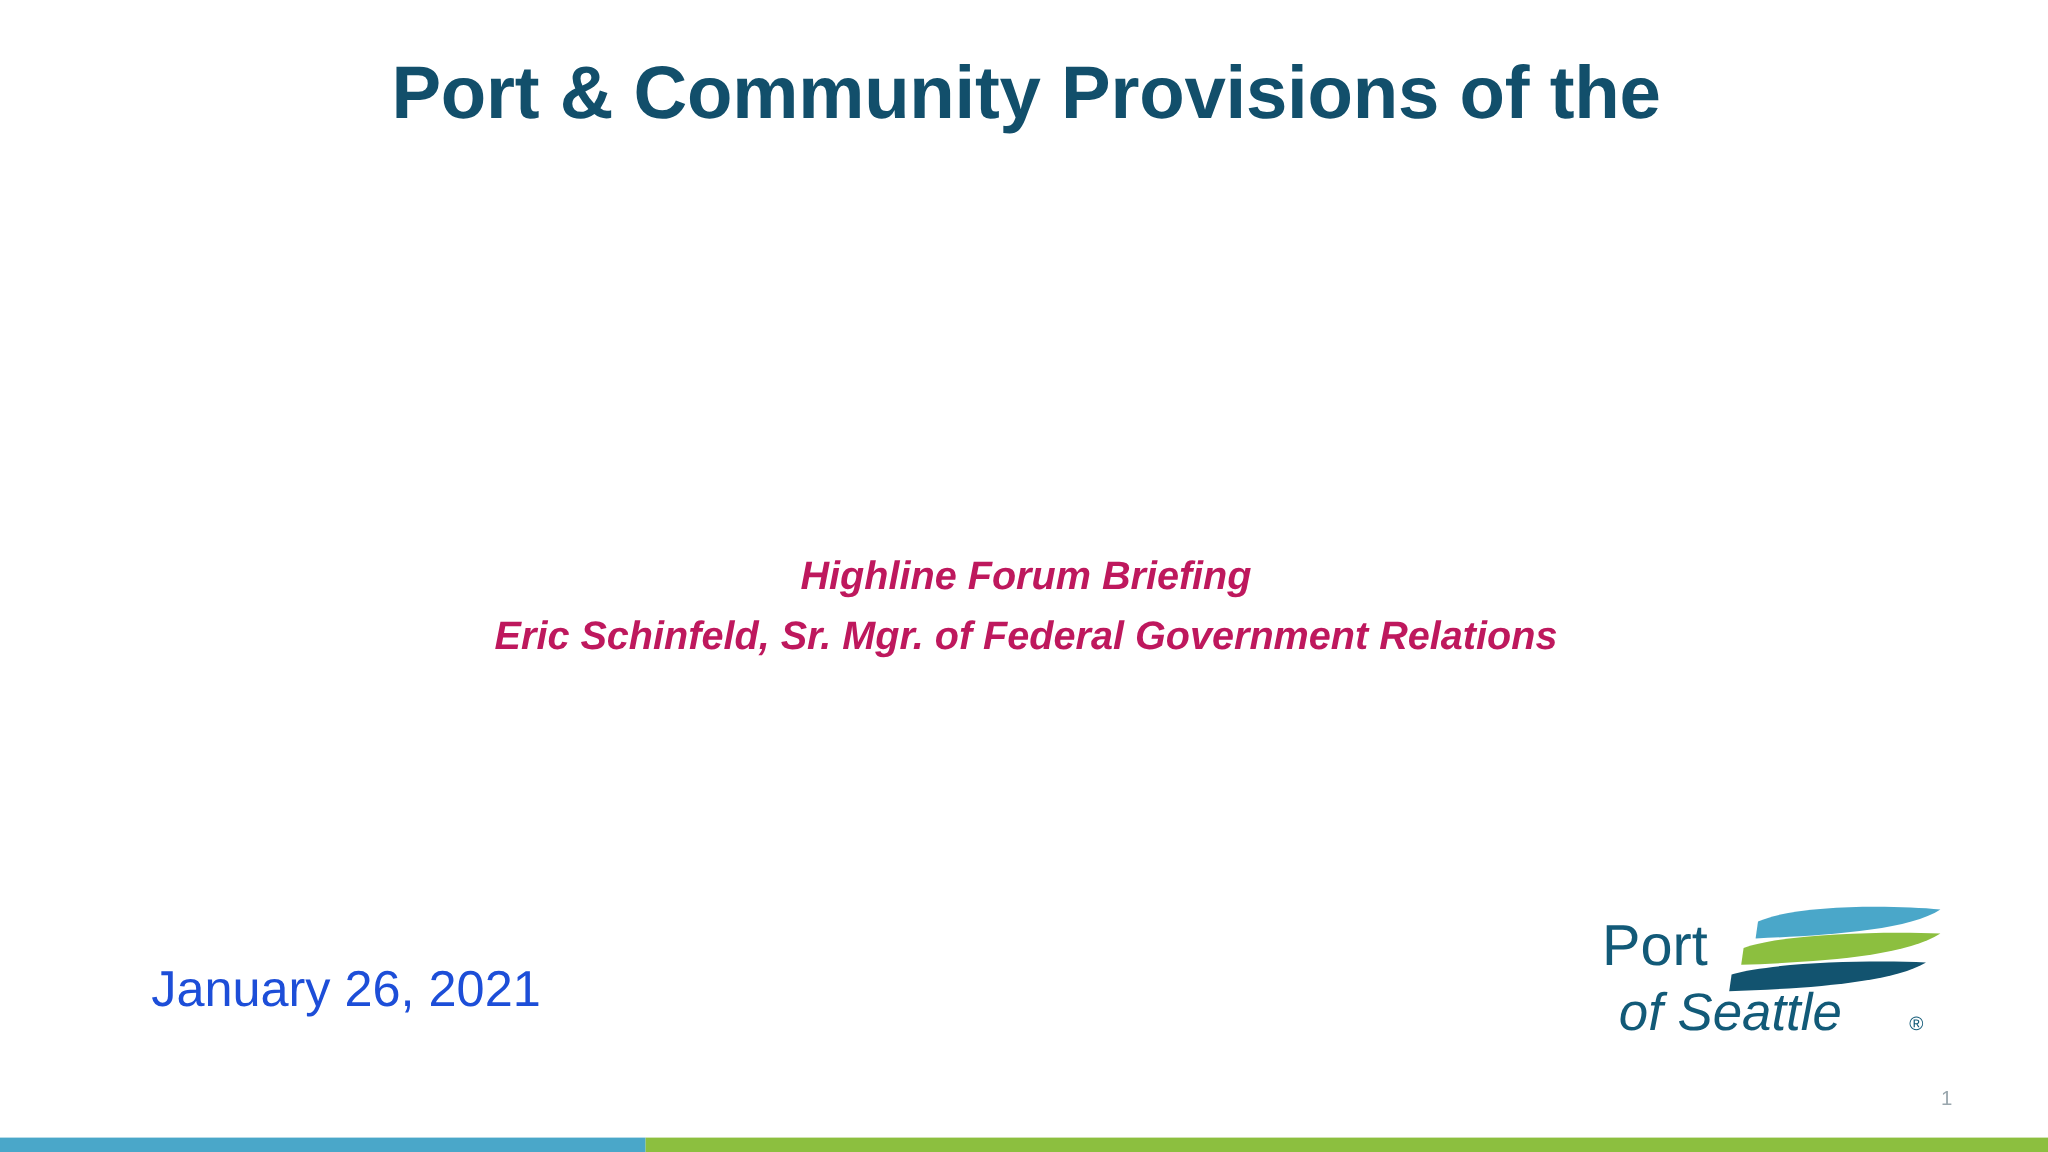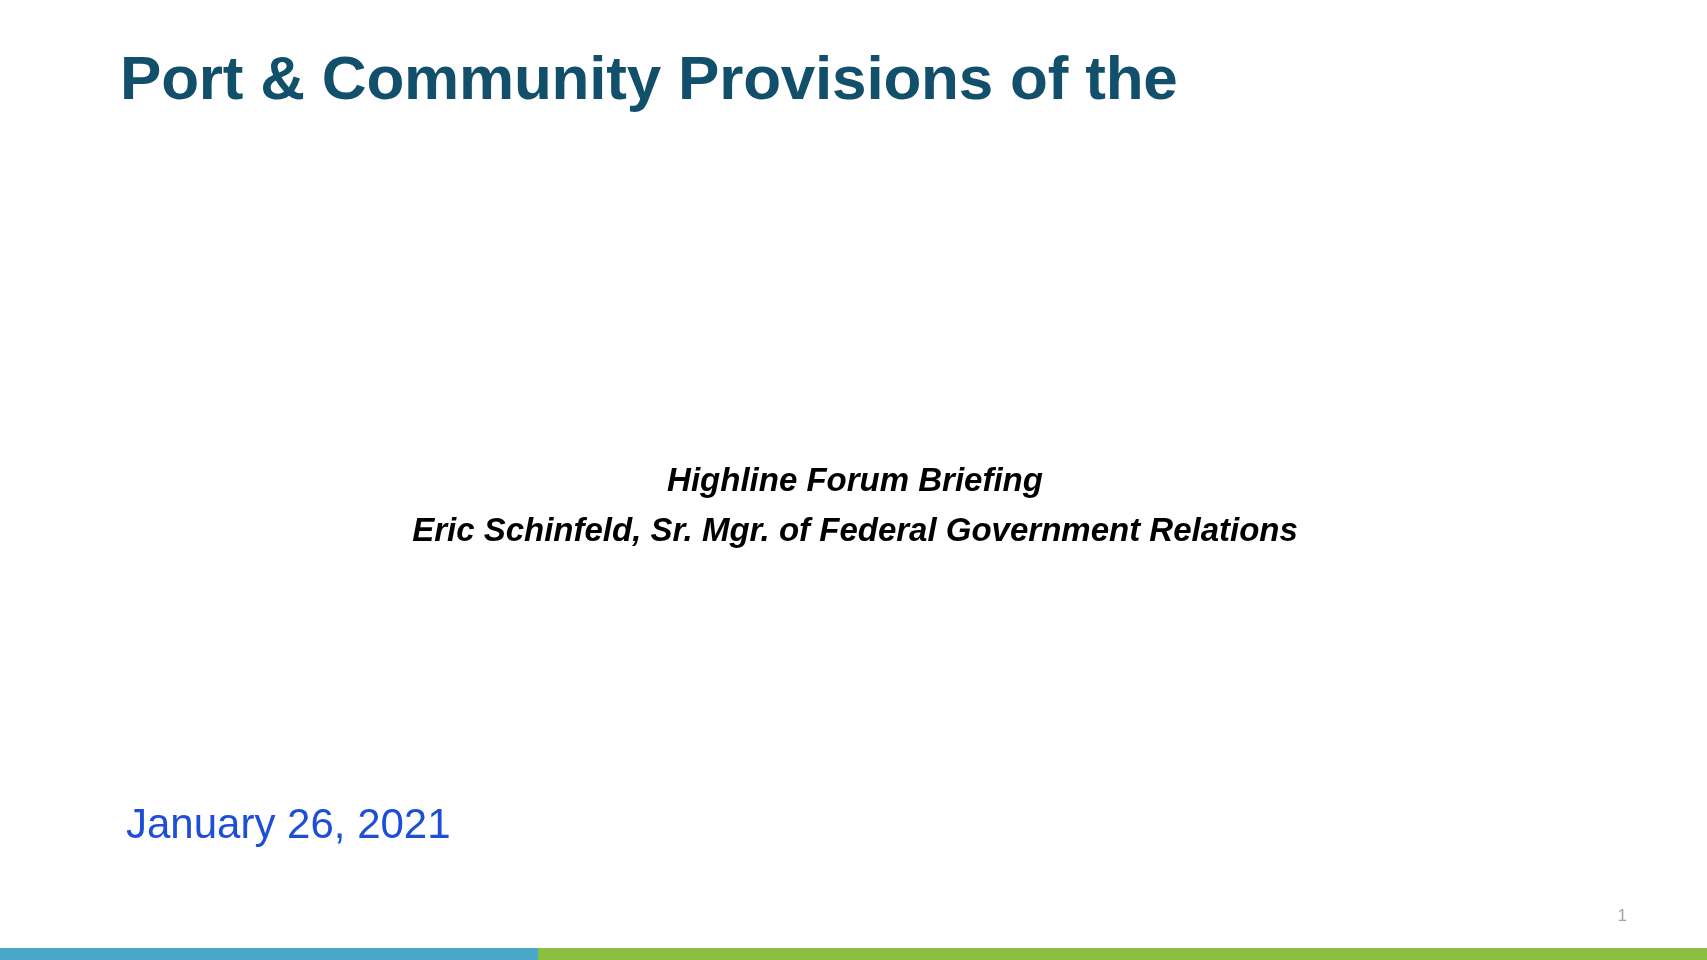--- a/index.html
+++ b/index.html
@@ -19,20 +19,21 @@
     height: 960px;
     background: #ffffff;
     box-sizing: border-box;
     overflow: hidden;
   }
   .title-block {
     position: absolute;
     top: 34px;
     left: 120px;
     width: 1470px;
+    text-align: center;
   }
   .title-line {
     font-family: "Liberation Sans", sans-serif;
     font-weight: bold;
     font-size: 62px;
     line-height: 1.42;
     color: #124f6b;
     letter-spacing: -0.2px;
   }
   .subtitle-block {
@@ -41,21 +42,21 @@
     left: 120px;
     width: 1470px;
     text-align: center;
   }
   .subtitle-line {
     font-family: "Liberation Sans", sans-serif;
     font-weight: bold;
     font-style: italic;
     font-size: 33px;
     line-height: 1.53;
-    color: #000000;
+    color: #be185d;
   }
   .date-text {
     position: absolute;
     left: 126px;
     top: 800px;
     font-family: "Liberation Sans", sans-serif;
     font-size: 42px;
     color: #1d4ed8;
     font-weight: normal;
   }
@@ -103,20 +104,32 @@
     <div class="title-line">Port &amp; Community Provisions of the</div>
   </div>
 
   <div class="subtitle-block">
     <div class="subtitle-line">Highline Forum Briefing</div>
     <div class="subtitle-line">Eric Schinfeld, Sr. Mgr. of Federal Government Relations</div>
   </div>
 
   <div class="date-text">January 26, 2021</div>
 
+  <div class="logo">
+    <svg width="300" height="130" viewBox="0 0 300 130" xmlns="http://www.w3.org/2000/svg" aria-hidden="true">
+
+      <path d="M130 16 C160 2, 240 2, 282 6 C255 24, 180 28, 128 30 Z" fill="#4aa7c9"></path>
+      <path d="M118 38 C150 26, 235 24, 282 26 C252 46, 172 50, 116 52 Z" fill="#8cbf3f"></path>
+      <path d="M108 60 C142 50, 222 48, 270 50 C240 68, 162 72, 106 74 Z" fill="#12536f"></path>
+
+      <text x="0" y="52" font-family="Liberation Sans, sans-serif" font-size="48" fill="#125a78">Port</text>
+      <text x="14" y="106" font-family="Liberation Sans, sans-serif" font-size="44" font-style="italic" fill="#125a78">of Seattle</text>
+      <text x="256" y="106" font-family="Liberation Sans, sans-serif" font-size="16" fill="#125a78">®</text>
+    </svg>
+  </div>
 
   <div class="page-number">1</div>
 
   <div class="bottom-bar">
     <div class="bar-left"></div>
     <div class="bar-right"></div>
   </div>
 
 </div>
 

